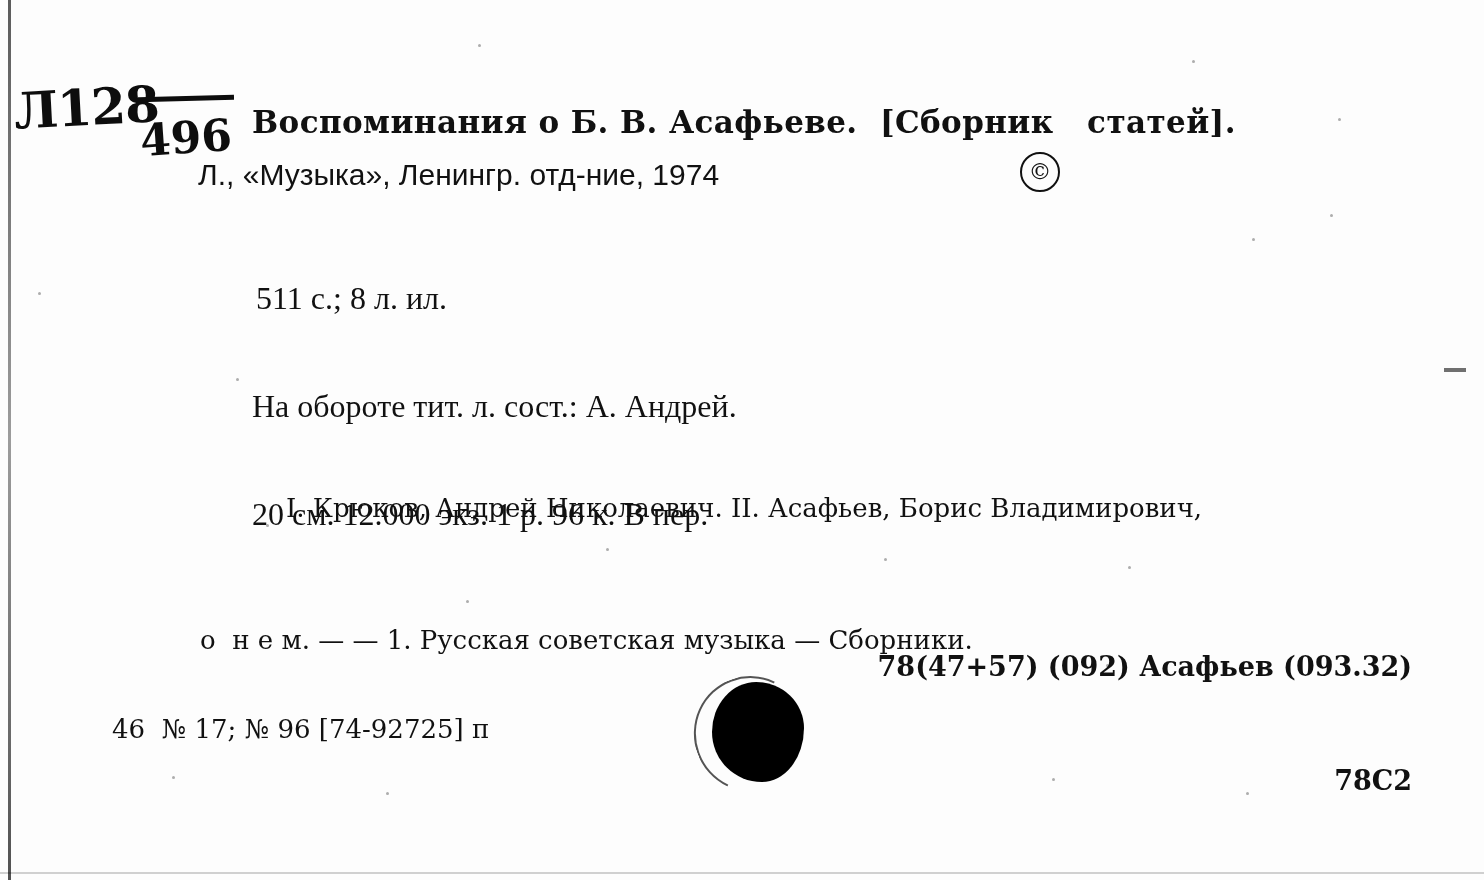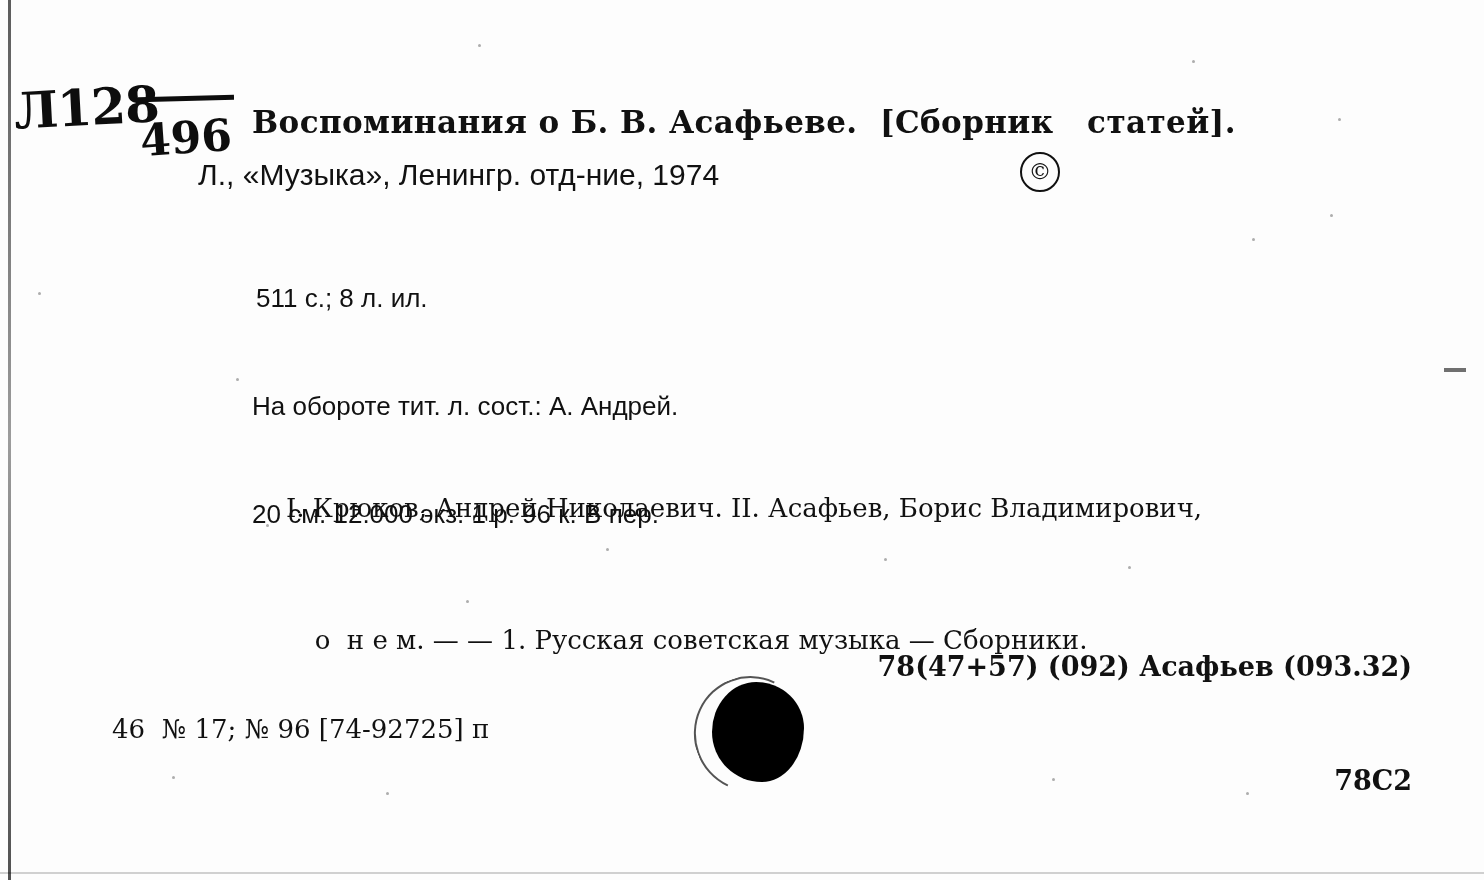--- a/index.html
+++ b/index.html
@@ -103,41 +103,41 @@
     font-family: "DejaVu Serif", serif;
     font-size: 23px;
     line-height: 34px;
     text-align: center;
   }
 
   .collation {
     position: absolute;
     left: 256px;
     top: 208px;
-    font-family: Liberation Sans, sans-serif;
-    font-size: 26px;
+    font-family: Liberation Serif, serif;
+    font-size: 32px;
     line-height: 36px;
     white-space: pre;
   }
   .collation div { white-space: pre; }
   .collation .l2 { margin-left: -4px; }
   .collation .l3 { margin-left: -4px; }
   .collation .l4 { margin-left: -10px; }
 
   .tracing {
     position: absolute;
     left: 200px;
     top: 398px;
     font-family: "DejaVu Serif", serif;
     font-size: 26px;
     line-height: 44px;
     white-space: pre;
   }
   .tracing .t1 { margin-left: 86px; }
-  .tracing .t2 { margin-left: 0px; text-align: center; }
+  .tracing .t2 { margin-left: 0px; }
 
   .udc {
     position: absolute;
     right: 72px;
     top: 572px;
     text-align: right;
     font-family: "DejaVu Serif", serif;
     font-size: 27px;
     font-weight: 700;
     line-height: 38px;

